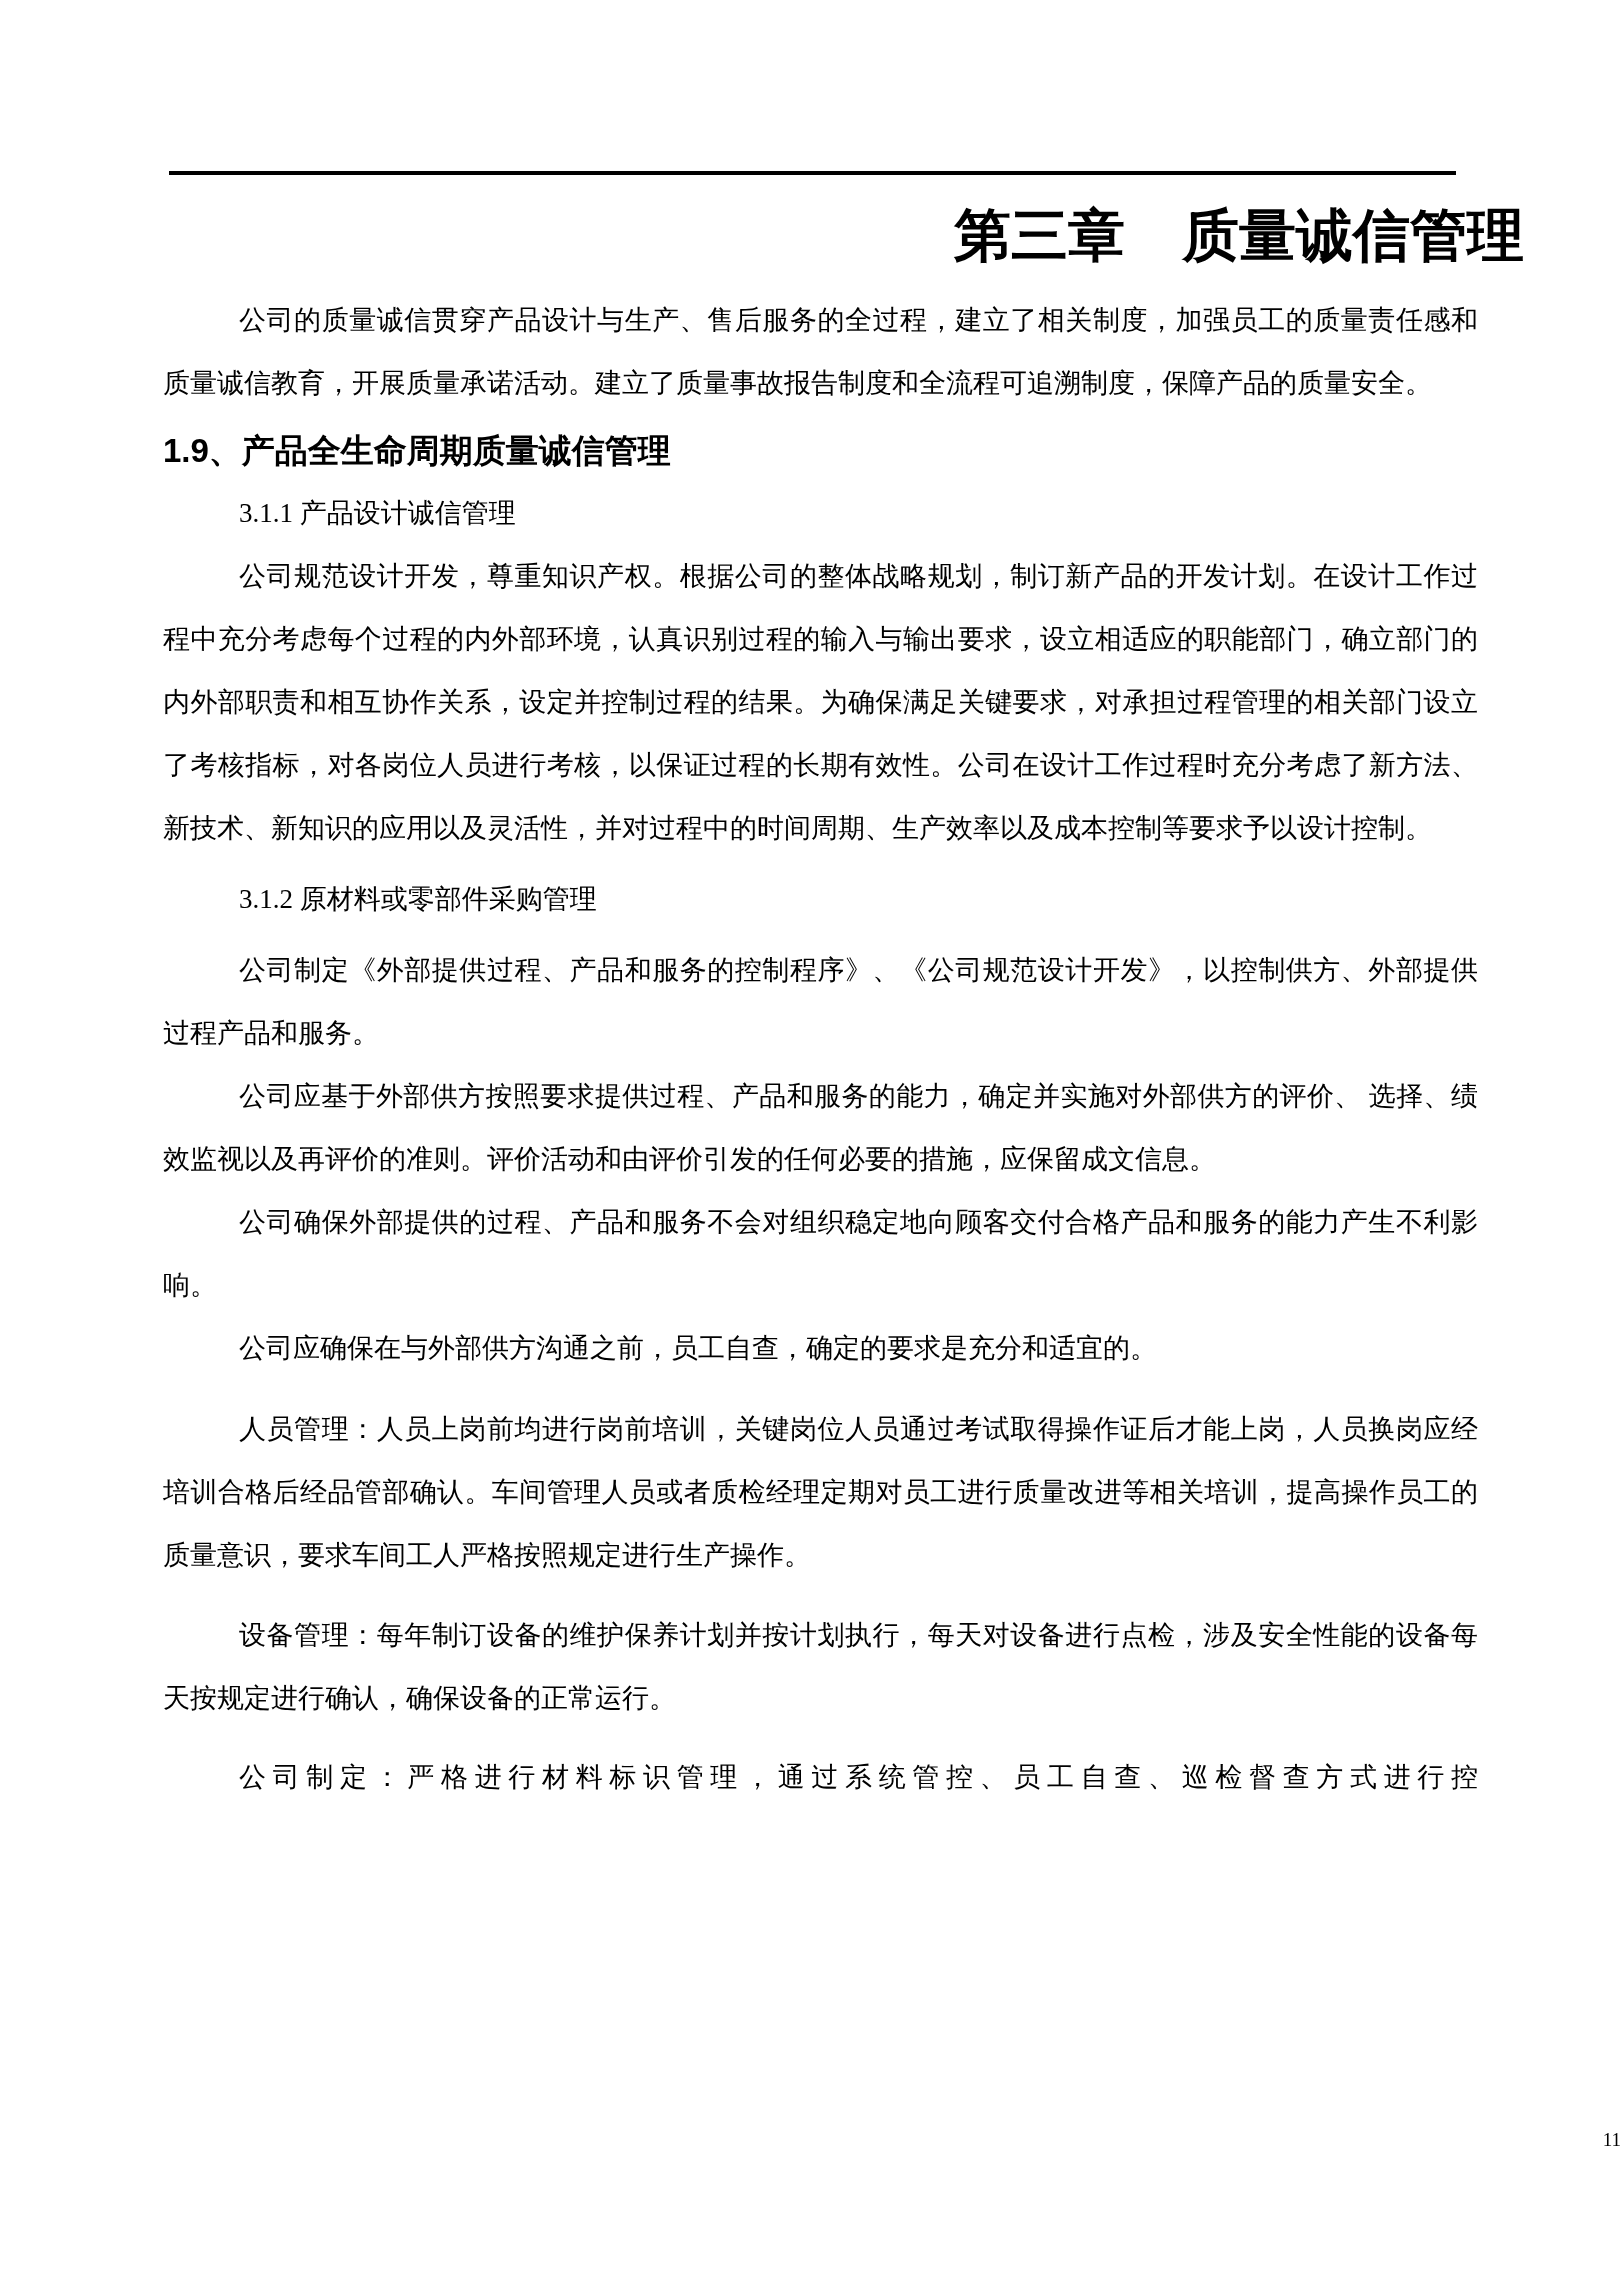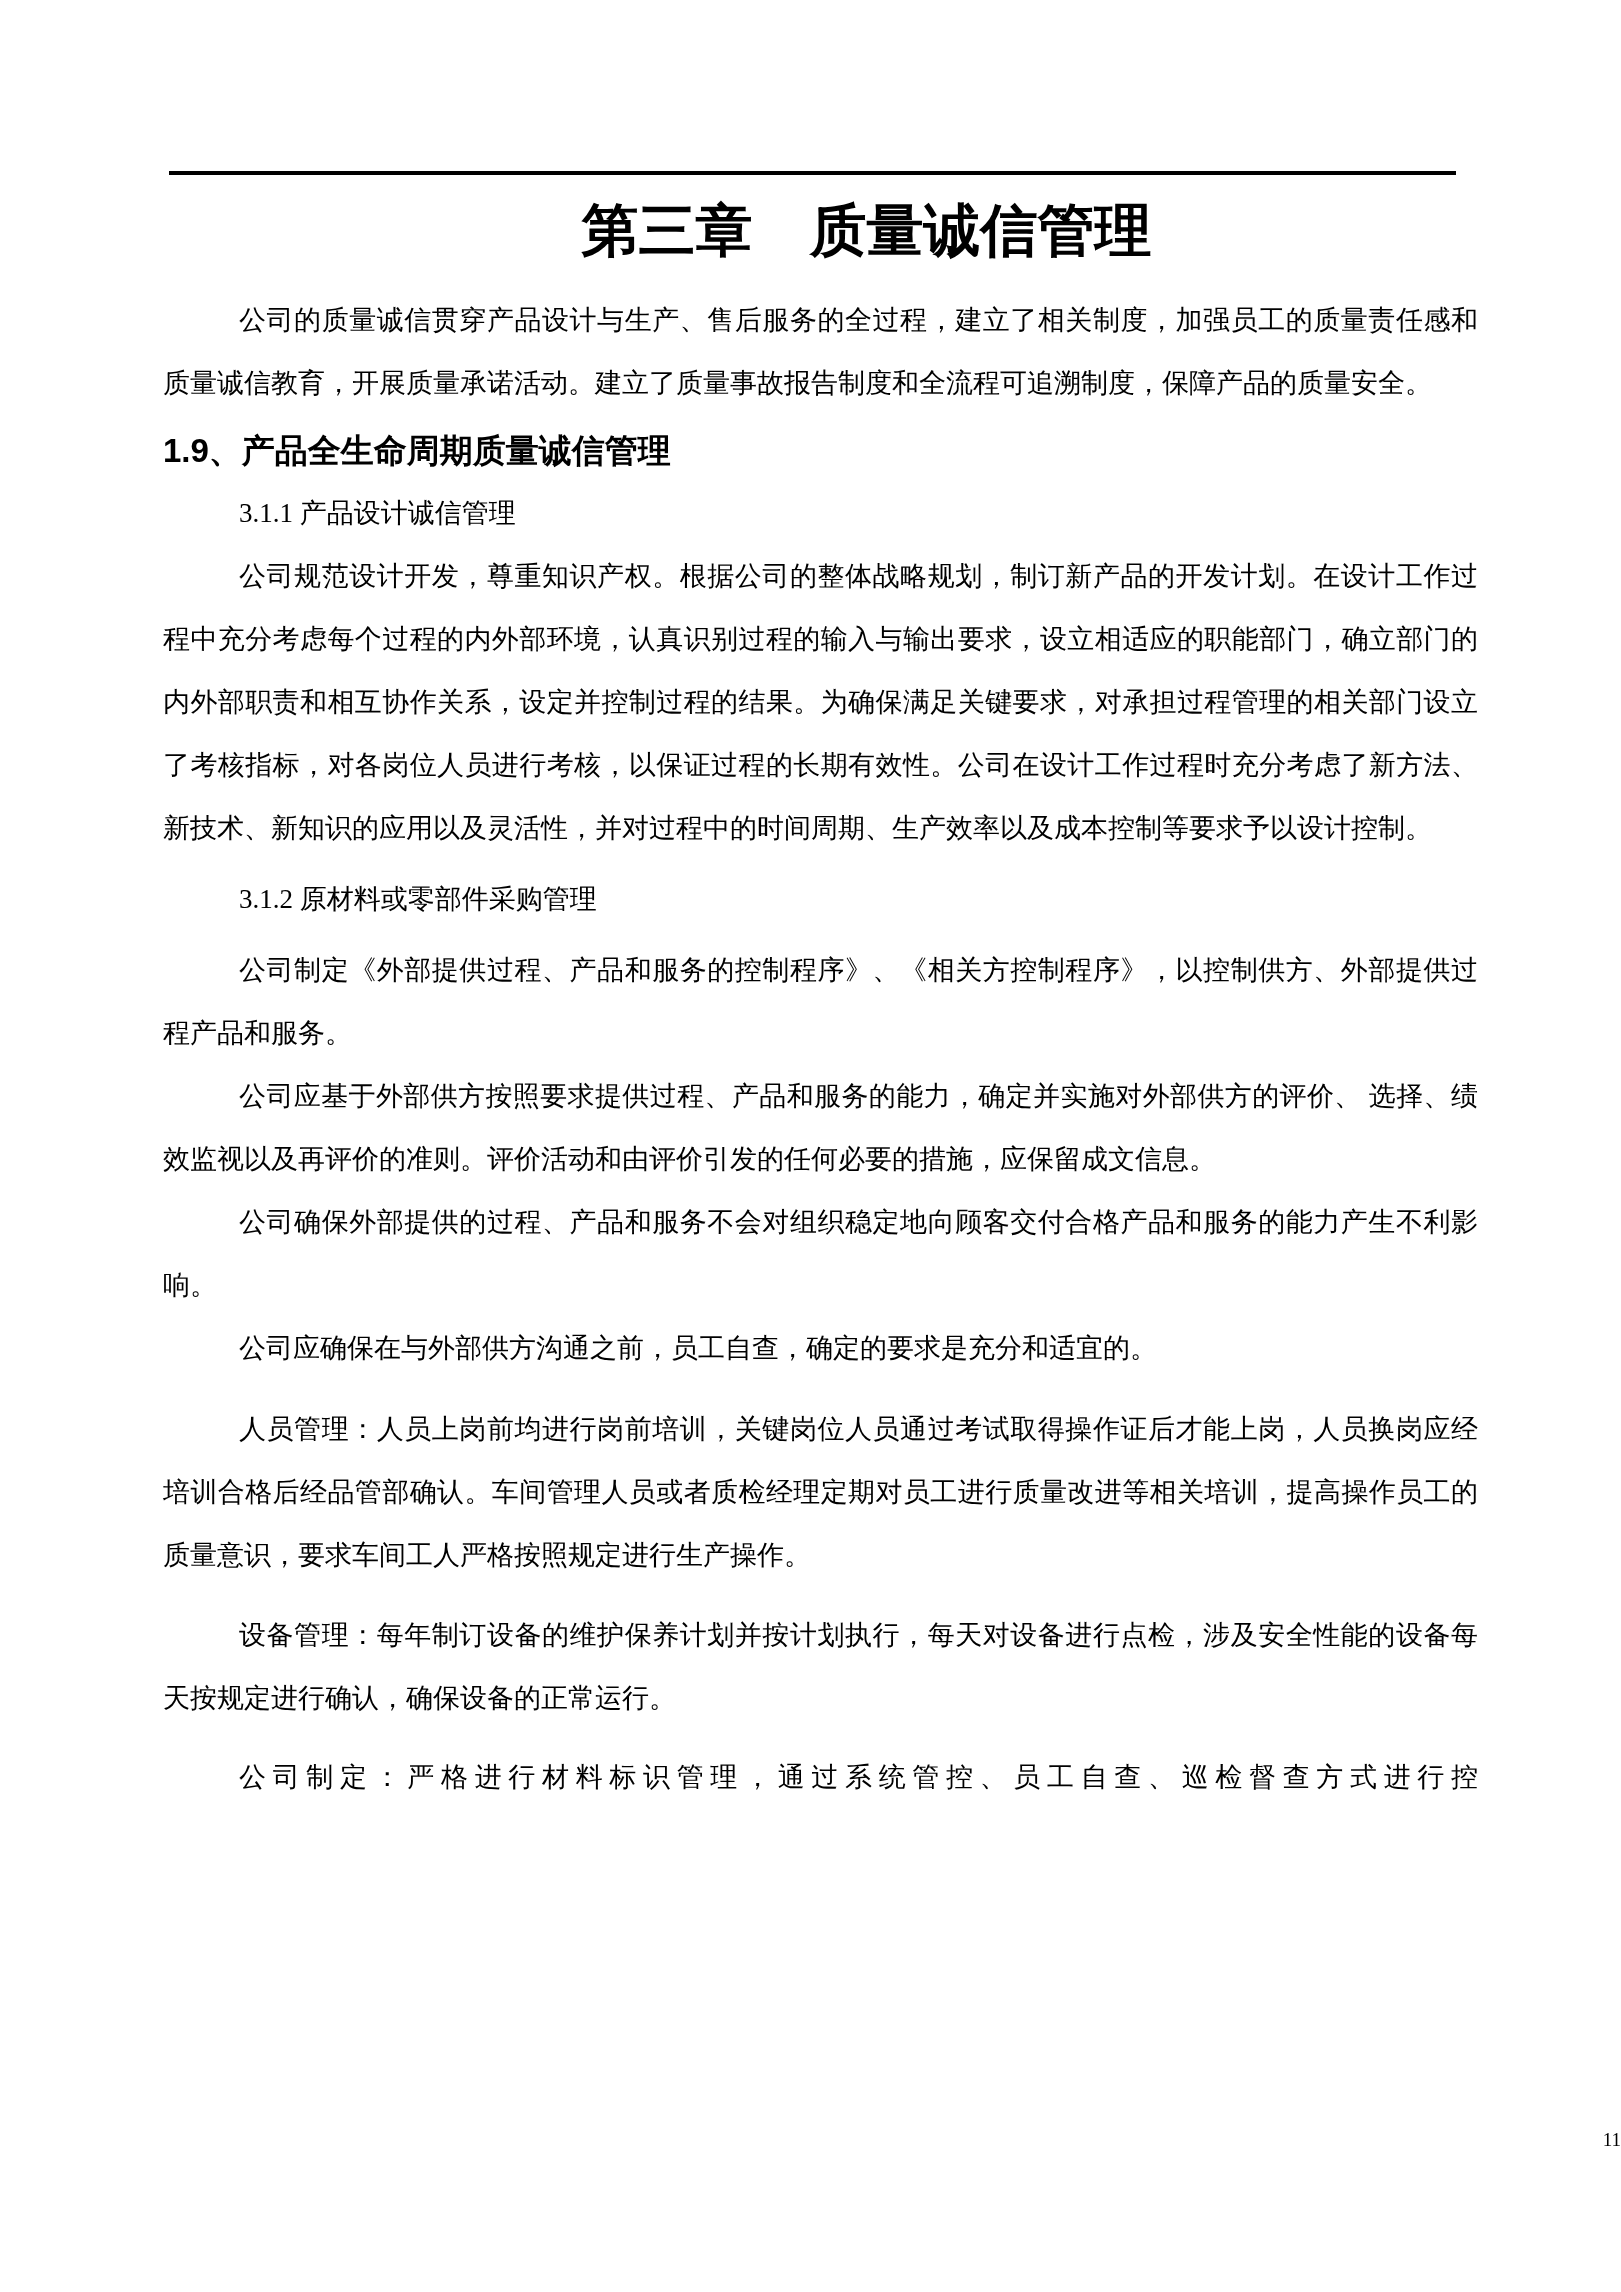--- a/index.html
+++ b/index.html
@@ -26,25 +26,25 @@
   }
   .content {
     position: absolute;
     left: 163px;
     top: 0;
     width: 1315px;
     padding-top: 201px;
   }
   .chapter-title {
     margin: 0;
-    font-family: Liberation Mono, monospace;
+    font-family: Liberation Sans, sans-serif;
     font-weight: 700;
     font-size: 57px;
     line-height: 69px;
-    text-align: center;
+    text-align: right;
     transform: translateX(46px);
     white-space: nowrap;
   }
   .para {
     margin: 0;
     font-size: 27px;
     line-height: 63px;
     text-align: justify;
     text-indent: 76px;
   }
@@ -87,21 +87,21 @@
     <p class="para first-para">公司的质量诚信贯穿产品设计与生产、售后服务的全过程，建立了相关制度，加强员工的质量责任感和质量诚信教育，开展质量承诺活动。建立了质量事故报告制度和全流程可追溯制度，保障产品的质量安全。</p>
 
     <h2 class="section-heading">1.9、产品全生命周期质量诚信管理</h2>
 
     <p class="para subsection-heading">3.1.1 产品设计诚信管理</p>
 
     <p class="para">公司规范设计开发，尊重知识产权。根据公司的整体战略规划，制订新产品的开发计划。在设计工作过程中充分考虑每个过程的内外部环境，认真识别过程的输入与输出要求，设立相适应的职能部门，确立部门的内外部职责和相互协作关系，设定并控制过程的结果。为确保满足关键要求，对承担过程管理的相关部门设立了考核指标，对各岗位人员进行考核，以保证过程的长期有效性。公司在设计工作过程时充分考虑了新方法、新技术、新知识的应用以及灵活性，并对过程中的时间周期、生产效率以及成本控制等要求予以设计控制。</p>
 
     <p class="para subsection-heading mt8">3.1.2 原材料或零部件采购管理</p>
 
-    <p class="para mt8">公司制定《外部提供过程、产品和服务的控制程序》、《相关方控制程序》，以控制供方、外部提供过程产品和服务。</p>
+    <p class="para mt8">公司制定《外部提供过程、产品和服务的控制程序》、《公司规范设计开发》，以控制供方、外部提供过程产品和服务。</p>
 
     <p class="para">公司应基于外部供方按照要求提供过程、产品和服务的能力，确定并实施对外部供方的评价、 选择、绩效监视以及再评价的准则。评价活动和由评价引发的任何必要的措施，应保留成文信息。</p>
 
     <p class="para">公司确保外部提供的过程、产品和服务不会对组织稳定地向顾客交付合格产品和服务的能力产生不利影响。</p>
 
     <p class="para">公司应确保在与外部供方沟通之前，员工自查，确定的要求是充分和适宜的。</p>
 
     <p class="para sp18">人员管理：人员上岗前均进行岗前培训，关键岗位人员通过考试取得操作证后才能上岗，人员换岗应经培训合格后经品管部确认。车间管理人员或者质检经理定期对员工进行质量改进等相关培训，提高操作员工的质量意识，要求车间工人严格按照规定进行生产操作。</p>
 
     <p class="para sp18">设备管理：每年制订设备的维护保养计划并按计划执行，每天对设备进行点检，涉及安全性能的设备每天按规定进行确认，确保设备的正常运行。</p>

